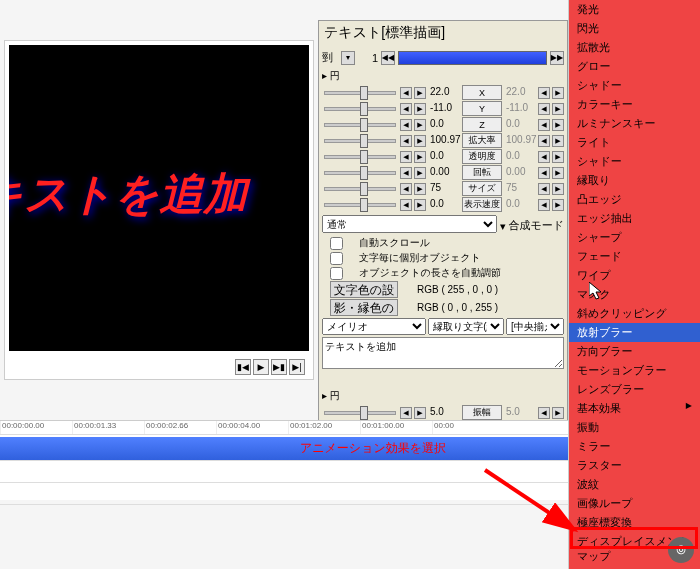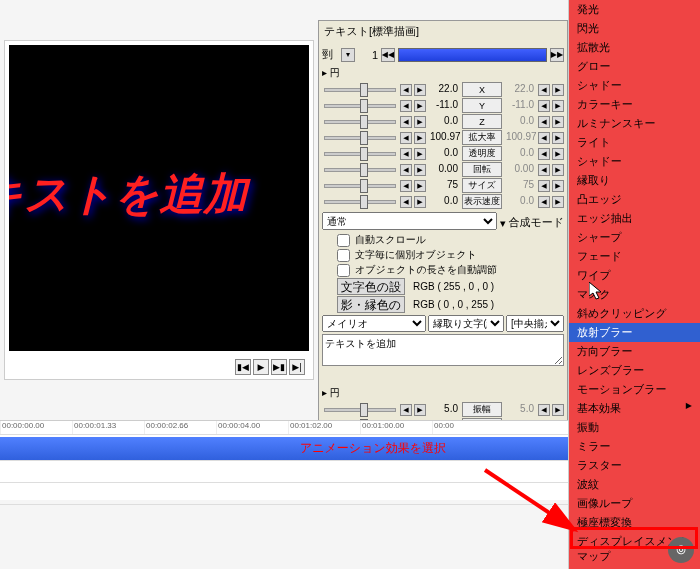--- a/index.html
+++ b/index.html
@@ -3,35 +3,35 @@
 <meta charset="utf-8">
 <style>
 *{box-sizing:border-box;margin:0;padding:0;font-family:"MS PGothic","Meiryo",sans-serif}
 body{background:#f5f5f5;width:700px;height:569px;overflow:hidden;position:relative;font-size:11px}
 .preview{position:absolute;left:4px;top:40px;width:310px;height:340px;background:#fff;border:1px solid #ccc}
 .preview-inner{background:#000;margin:4px;height:306px;position:relative;overflow:hidden}
 .preview-text{color:#ff2020;font-size:44px;font-weight:bold;font-style:italic;position:absolute;top:120px;left:-30px;white-space:nowrap;text-shadow:2px 2px 8px rgba(0,0,255,0.8)}
 .preview-controls{position:absolute;bottom:4px;right:8px;display:flex;gap:2px}
 .preview-controls span{width:16px;height:16px;border:1px solid #888;background:#eee;display:flex;align-items:center;justify-content:center;font-size:9px}
 .panel{position:absolute;left:318px;top:20px;width:250px;background:#ece9d8;border:1px solid #999}
-.panel-title{padding:3px 5px;font-size:11px}
+.panel-title{padding:3px 5px;font-size:14px}
 .panel-body{padding:3px}
 .frame-row{display:flex;align-items:center;gap:3px;padding:2px 0;font-size:11px}
 .frame-row .lbl{width:16px}
 .frame-row .small-btn{width:14px;height:14px;border:1px solid #888;background:#ddd;font-size:8px;display:flex;align-items:center;justify-content:center}
 .frame-bar{flex:1;height:14px;background:linear-gradient(#4060ff,#2040dd);border:1px solid #666}
 .slider-row{display:flex;align-items:center;gap:2px;margin:1px 0}
 .slider-track{flex:1;height:4px;background:#ccc;border:1px solid #999;position:relative;margin:0 2px}
 .slider-handle{position:absolute;width:8px;height:14px;background:#ddd;border:1px solid #666;top:-6px}
 .step-btn{width:12px;height:12px;border:1px solid #888;background:#ddd;font-size:7px;display:flex;align-items:center;justify-content:center}
-.val-box{width:32px;height:14px;text-align:right;font-size:10px;padding:0 2px}
+.val-box{width:32px;height:14px;font-size:10px;padding:0 2px}
 .btn-label{width:40px;height:15px;border:1px solid #888;background:#eee;font-size:9px;display:flex;align-items:center;justify-content:center}
 .mode-row{display:flex;align-items:flex-end;gap:3px;margin:3px 0}
 .mode-row select{flex:1;height:18px;font-size:10px}
-.cb-row{display:flex;align-items:center;gap:3px;margin:1px 15px;font-size:10px}
+.cb-row{display:flex;align-items:center;gap:14px;margin:1px 8px;font-size:10px}
 .cb-row input{margin-right:2px}
 .color-btn{width:68px;height:17px;border:1px solid #888;background:#ddd;font-size:12px}
 .rgb{font-size:10px;margin-left:5px}
 .font-row{display:flex;gap:2px;margin:2px 0}
 .font-row select{height:17px;font-size:10px}
 .textarea{width:100%;height:32px;border:1px solid #888;font-size:10px;padding:2px}
 .section2{margin-top:18px}
 .menu{position:absolute;right:0;top:0;width:132px;height:569px;background:#ef4444;border-left:1px solid #ccc;overflow:hidden}
 .menu-item{padding:2px 8px;font-size:11px;cursor:pointer;display:flex;justify-content:space-between}
 .menu-item.sel{background:#3060d0;color:#fff}
@@ -319,24 +319,24 @@
       <div class="menu-item">
         <span>斜めクリッピング</span>
       </div>
       <div class="menu-item sel">
         <span>放射ブラー</span>
       </div>
       <div class="menu-item">
         <span>方向ブラー</span>
       </div>
       <div class="menu-item">
+        <span>モーションブラー</span>
+      </div>
+      <div class="menu-item">
         <span>レンズブラー</span>
-      </div>
-      <div class="menu-item">
-        <span>モーションブラー</span>
       </div>
       <div class="menu-item">
         <span>基本効果</span>
         <span class="arr">▶</span>
       </div>
       <div class="menu-item">
         <span>振動</span>
       </div>
       <div class="menu-item">
         <span>ミラー</span>

